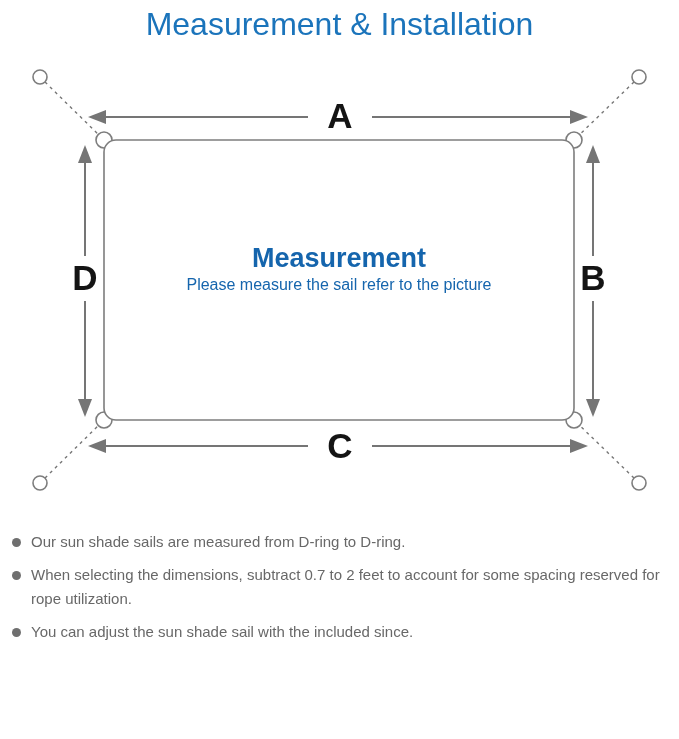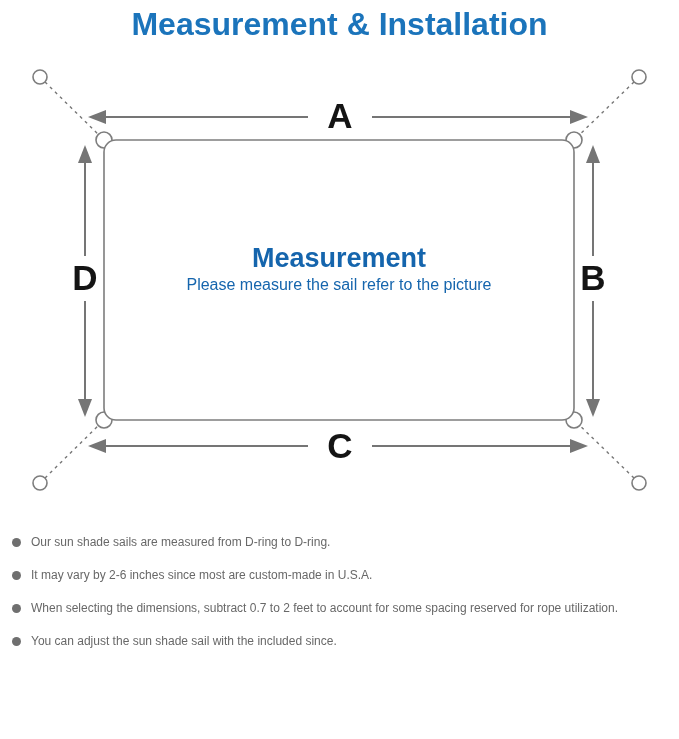--- a/index.html
+++ b/index.html
@@ -13,21 +13,21 @@
     width: 679px;
     height: 739px;
     background: #ffffff;
     overflow: hidden;
   }
   .title {
     margin: 4px 0 0 0;
     text-align: center;
     font-size: 32px;
     line-height: 40px;
-    font-weight: 700;
+    font-weight: 400;
     color: #1b74bb;
     letter-spacing: 0px;
   }
   .diagram-svg {
     display: block;
     margin-top: 16px;
     width: 679px;
     height: 445px;
   }
   .sail-line { stroke: #7d7d7d; stroke-width: 1.6; fill: #ffffff; }
@@ -57,21 +57,21 @@
   .notes {
     list-style: none;
     margin: 25px 0 0 0;
     padding: 0 2px 0 12px;
   }
   .notes li {
     display: flex;
     align-items: flex-start;
     margin-bottom: 9px;
     color: #686868;
-    font-size: 12px;
+    font-size: 15px;
     line-height: 24px;
   }
   .dot {
     flex-shrink: 0;
     width: 9px;
     height: 9px;
     margin: 7.5px 10px 0 0;
     border-radius: 50%;
     background: #6f6f6f;
   }
@@ -138,24 +138,20 @@
     <text class="center-sub" x="339" y="230">Please measure the sail refer to the picture</text>
   </svg>
 
   <ul class="notes">
     <li>
       <span class="dot"></span>
       <span>Our sun shade sails are measured from D-ring to D-ring.</span>
     </li>
     <li>
       <span class="dot"></span>
-      <span>It may vary by 2-6 inches since most are custom-made in U.S.A.</span>
-    </li>
-    <li>
-      <span class="dot"></span>
       <span>When selecting the dimensions, subtract 0.7 to 2 feet to account for some spacing reserved for rope utilization.</span>
     </li>
     <li>
       <span class="dot"></span>
       <span>You can adjust the sun shade sail with the included since.</span>
     </li>
   </ul>
 
 </div>
 

